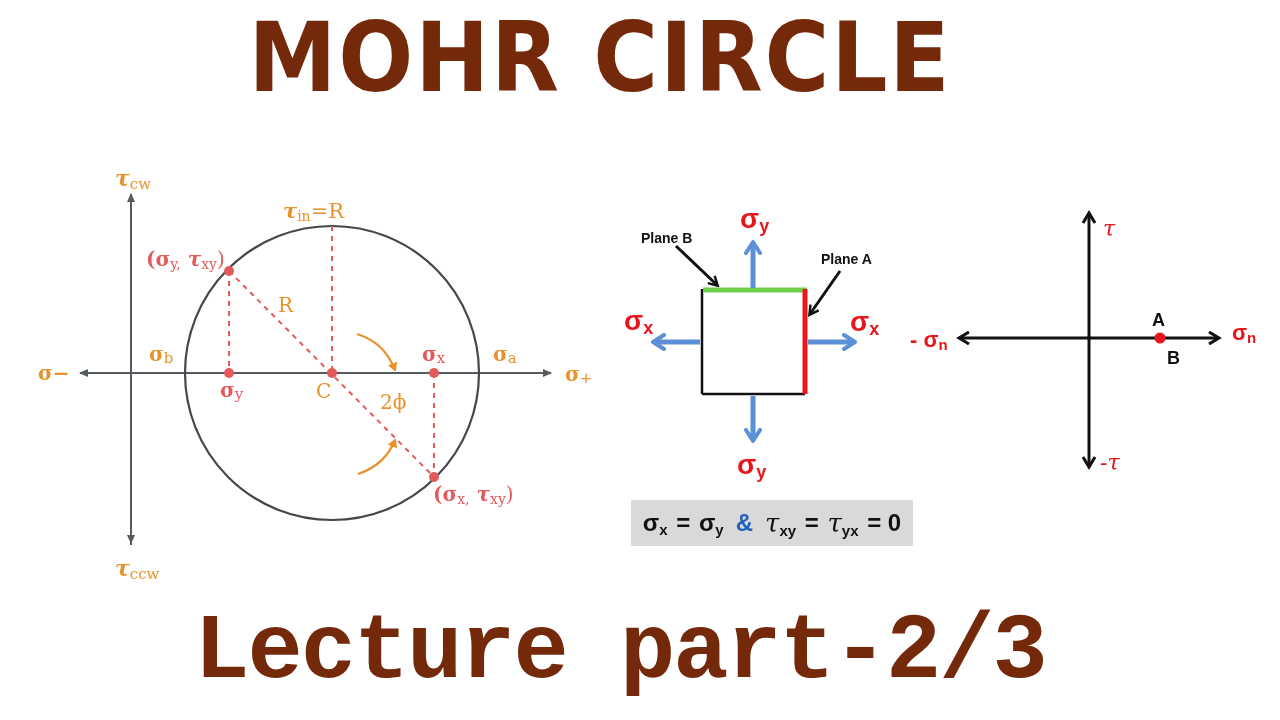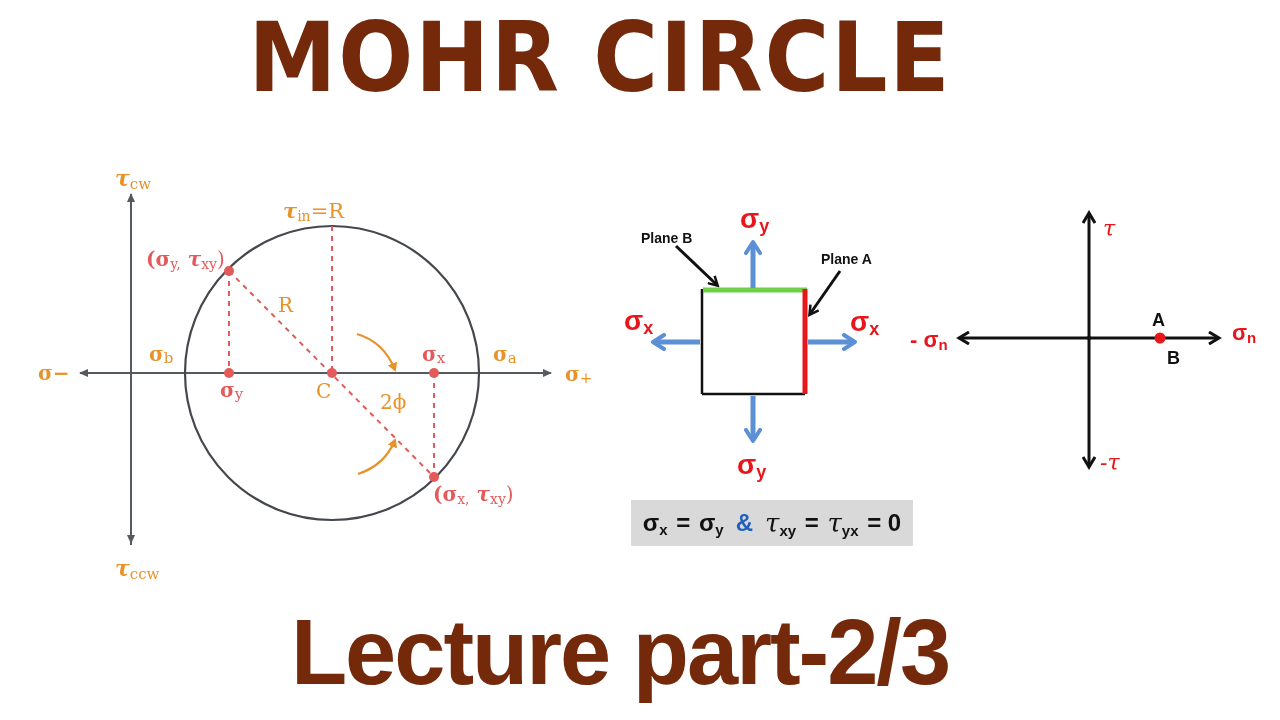--- a/index.html
+++ b/index.html
@@ -4,21 +4,21 @@
 <style>
   html, body { margin: 0; padding: 0; background: #ffffff; }
   body { width: 1280px; height: 720px; position: relative; overflow: hidden; font-family: "DejaVu Sans", sans-serif; }
   .title-top {
     position: absolute; left: 0; top: 2px; width: 1200px; text-align: center;
     font-family: "DejaVu Sans", sans-serif; font-weight: bold; font-size: 96px;
     color: #73290a; letter-spacing: 2px; transform: scaleX(0.92); transform-origin: 600px 0;
   }
   .title-bottom {
     position: absolute; left: 0; top: 600px; width: 1240px; text-align: center;
-    font-family: Liberation Sans, sans-serif; font-weight: bold; font-size: 92px;
+    font-family: Liberation Mono, monospace; font-weight: bold; font-size: 92px;
     color: #73290a; letter-spacing: -2px;
   }
   svg { position: absolute; left: 0; top: 0; }
   .orange { fill: #e8922a; }
   .red { fill: #e35a5a; }
   .serif { font-family: "DejaVu Serif", serif; }
   .bold-red { fill: #e8161b; font-family: "Liberation Sans", sans-serif; font-weight: bold; }
   .black-label { fill: #111111; font-family: "Liberation Sans", sans-serif; font-weight: bold; }
   .eq-box {
     position: absolute; left: 631px; top: 500px; width: 282px; height: 46px; background: #d9d9d9;

